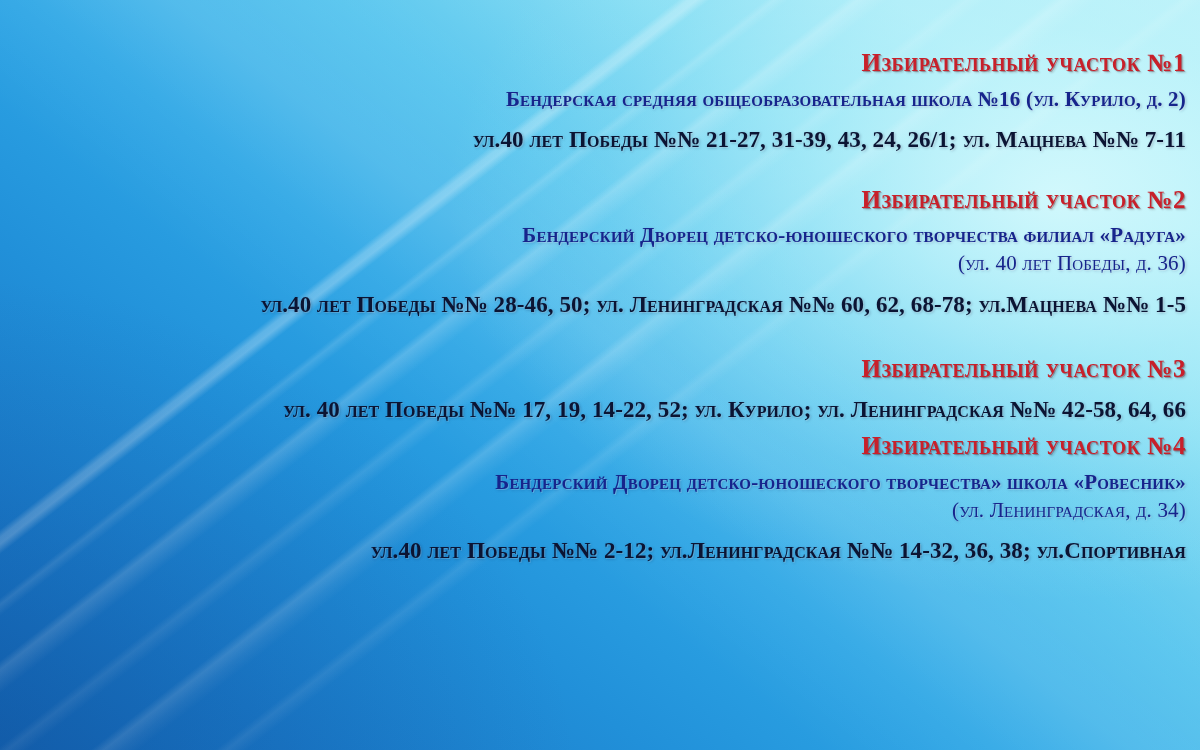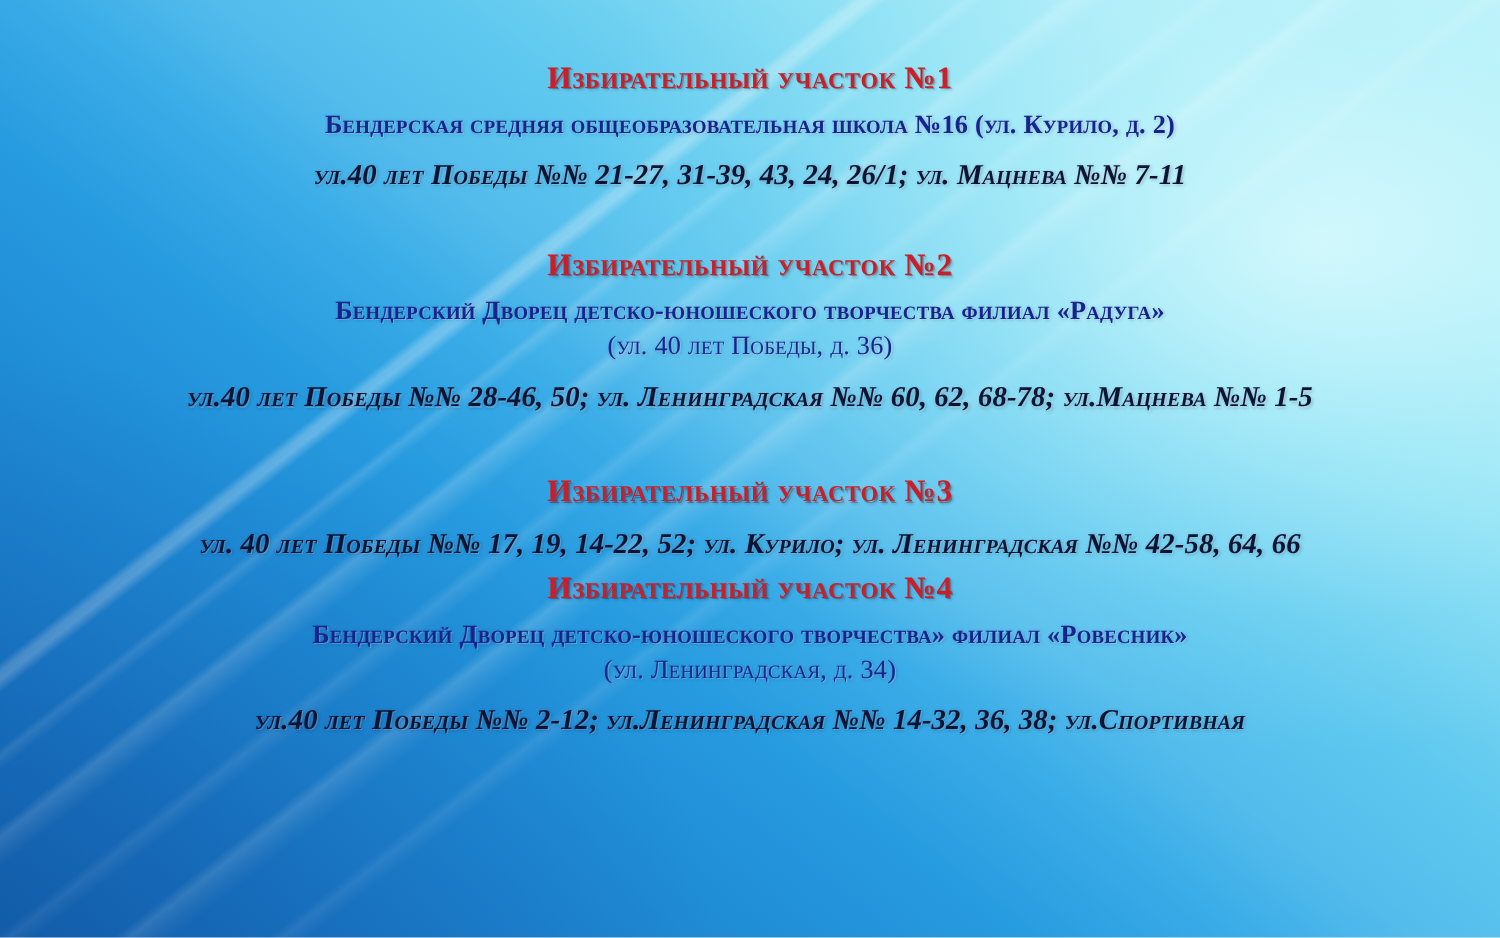--- a/index.html
+++ b/index.html
@@ -113,21 +113,21 @@
   }
 
   
   .content {
     position: relative;
     z-index: 3;
     width: 1200px;
     height: 750px;
     box-sizing: border-box;
     padding: 48px 14px 0 14px;
-    text-align: center;
+    text-align: right;
   }
 
   .precinct {
     margin: 0 0 6px 0;
   }
 
   .precinct-title {
     color: #c8202a;
     font-family: "Liberation Serif", "DejaVu Serif", serif;
     font-variant: small-caps;
@@ -166,35 +166,34 @@
     margin: 1px 0 0 0;
     text-shadow:
       1px 1px 0 rgba(255,255,255,0.22),
       1px 1px 3px rgba(10,25,90,0.28);
   }
 
   .precinct-streets {
     color: #0b1433;
     font-family: "Liberation Serif", "DejaVu Serif", serif;
     font-variant: small-caps;
-    font-style: italic;
     font-weight: bold;
     font-size: 23px;
     letter-spacing: 0.1px;
     line-height: 1.30;
     margin: 12px 0 0 0;
     text-shadow:
       1px 1px 0 rgba(255,255,255,0.18),
       1px 1px 3px rgba(5,15,60,0.30);
   }
 
   
   .precinct-1 { margin-top: 0; }
-  .precinct-2 { margin-top: 43px; }
-  .precinct-3 { margin-top: 46px; }
+  .precinct-2 { margin-top: 30px; }
+  .precinct-3 { margin-top: 34px; }
   .precinct-4 { }
 </style>
 </head>
 <body>
 
 <div class="slide">
 
   <div class="bg-glow"></div>
   <div class="bg-sweep"></div>
   <div class="bg-streaks"></div>
@@ -215,19 +214,19 @@
       <p class="precinct-streets">ул.40 лет Победы №№ 28-46, 50;  ул. Ленинградская №№ 60, 62, 68-78;  ул.Мацнева №№ 1-5</p>
     </section>
 
     <section class="precinct precinct-3">
       <h2 class="precinct-title">Избирательный участок №3</h2>
       <p class="precinct-streets">ул. 40 лет Победы №№ 17, 19, 14-22, 52;  ул. Курило;  ул. Ленинградская №№ 42-58, 64, 66</p>
     </section>
 
     <section class="precinct precinct-4">
       <h2 class="precinct-title">Избирательный участок №4</h2>
-      <p class="precinct-venue">Бендерский Дворец детско-юношеского творчества» филиал «Ровесник»</p>
+      <p class="precinct-venue">Бендерский Дворец детско-юношеского творчества» школа «Ровесник»</p>
       <p class="precinct-venue-addr">(ул. Ленинградская, д. 34)</p>
       <p class="precinct-streets">ул.40 лет Победы №№ 2-12;  ул.Ленинградская №№ 14-32, 36, 38;  ул.Спортивная</p>
     </section>
 
   </div>
 </div>
 
 </body></html>

